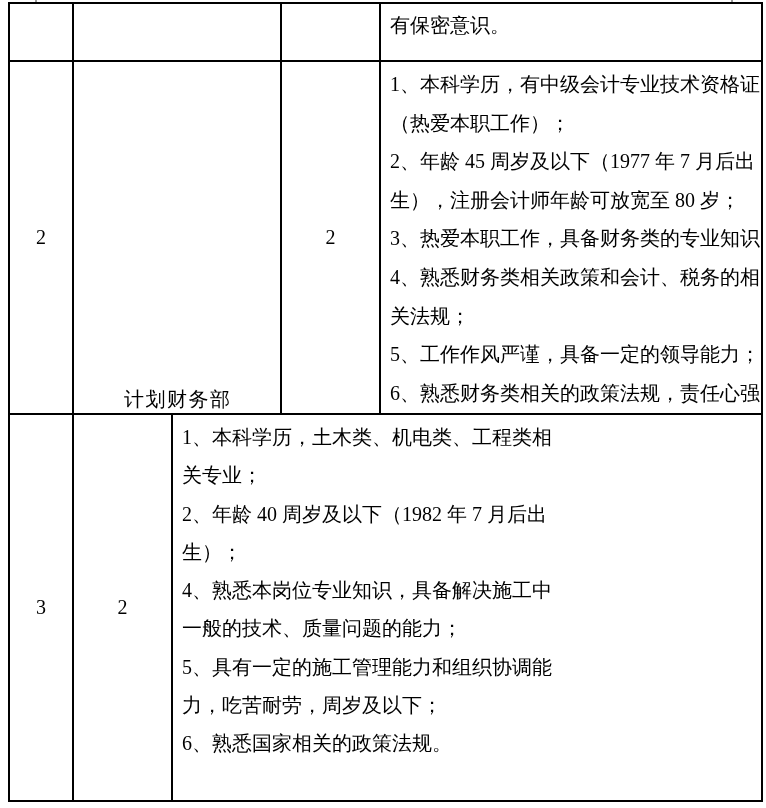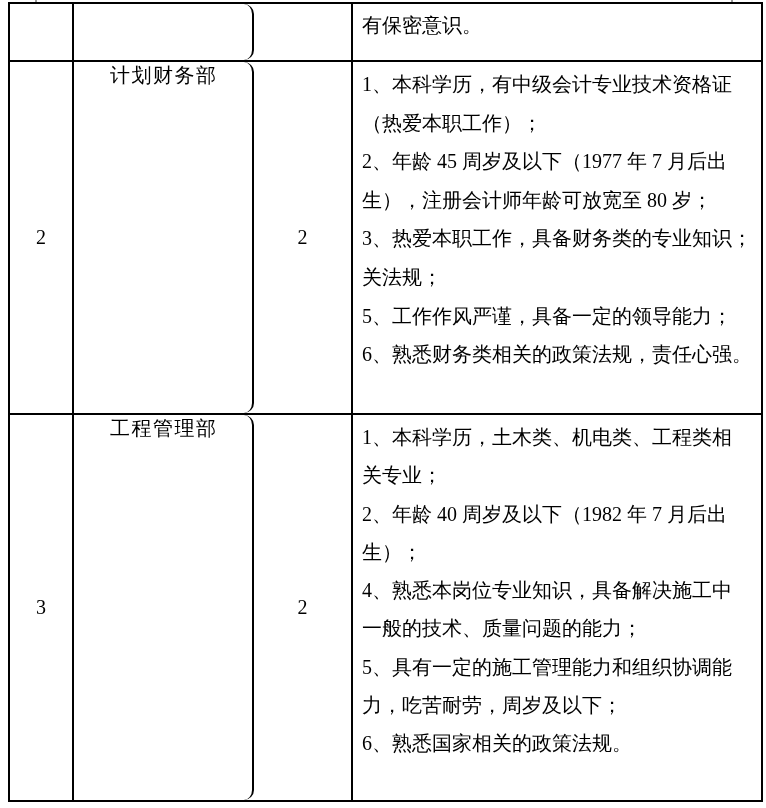--- a/index.html
+++ b/index.html
@@ -42,21 +42,21 @@
   }
   .t-row.row-tail   { height: 58px; }
   .t-row.row-mid    { height: 353px; }
   .t-row.row-last   { flex: 1; border-bottom: none; }
   .cell {
     box-sizing: border-box;
     border-right: 2px solid #000000;
     overflow: hidden;
   }
   .cell-serial { width: 64px;  display: flex; align-items: center; justify-content: center; }
-  .cell-dept   { width: 180px; display: flex; align-items: flex-start; justify-content: center; border-radius: 10px; }
+  .cell-dept   { width: 208px; display: flex; align-items: flex-end; justify-content: center; }
   .cell-count  { width: 99px;  display: flex; align-items: center; justify-content: center; }
   .cell-req    { flex: 1; border-right: none; padding: 3px 19px 0 9px; }
   .cell-serial, .cell-dept, .cell-count {
     font-size: 20px;
   }
   .cell-dept .txt { letter-spacing: 1.5px; text-indent: 1.5px; }
   .req-line {
     font-size: 20px;
     white-space: nowrap;
   }
@@ -96,32 +96,30 @@
     </div>
     <div class="cell cell-count">
       <span class="txt">2</span>
     </div>
     <div class="cell cell-req">
       <div class="req-line">1、本科学历，有中级会计专业技术资格证</div>
       <div class="req-line">（热爱本职工作）；</div>
       <div class="req-line">2、年龄 45 周岁及以下（1977 年 7 月后出</div>
       <div class="req-line">生），注册会计师年龄可放宽至 80 岁；</div>
       <div class="req-line">3、热爱本职工作，具备财务类的专业知识；</div>
+      <div class="req-line">4、熟悉财务类相关政策和会计、税务的相</div>
       <div class="req-line">关法规；</div>
       <div class="req-line">5、工作作风严谨，具备一定的领导能力；</div>
       <div class="req-line">6、熟悉财务类相关的政策法规，责任心强。</div>
     </div>
   </div>
 
   <div class="t-row row-last">
     <div class="cell cell-serial">
       <span class="txt">3</span>
-    </div>
-    <div class="cell cell-dept">
-      <span class="txt">工程管理部</span>
     </div>
     <div class="cell cell-count">
       <span class="txt">2</span>
     </div>
     <div class="cell cell-req">
       <div class="req-line">1、本科学历，土木类、机电类、工程类相</div>
       <div class="req-line">关专业；</div>
       <div class="req-line">2、年龄 40 周岁及以下（1982 年 7 月后出</div>
       <div class="req-line">生）；</div>
       <div class="req-line">4、熟悉本岗位专业知识，具备解决施工中</div>

